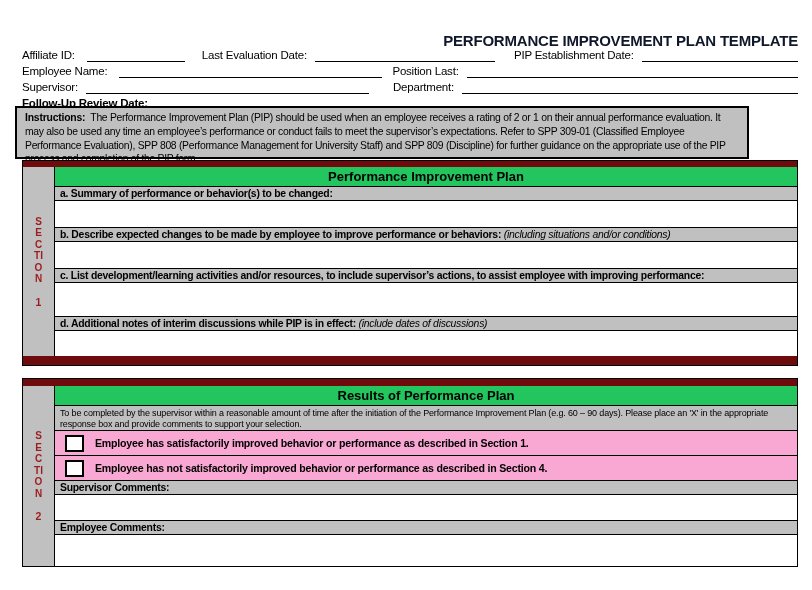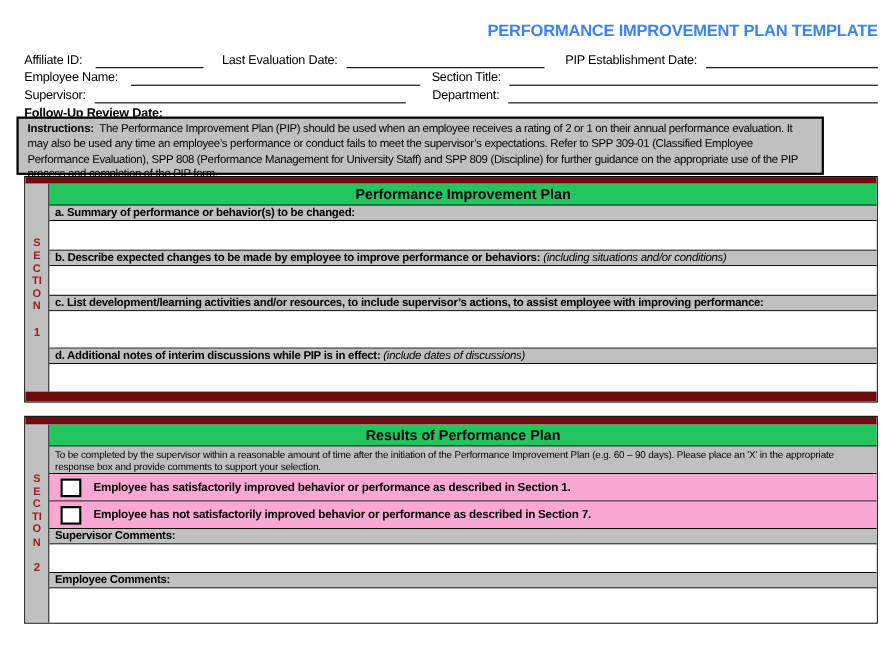--- a/index.html
+++ b/index.html
@@ -4,22 +4,22 @@
 <style>
   * { margin:0; padding:0; box-sizing:border-box; }
   html,body { background:#fff; }
   .page {
     position:relative; width:812px; height:590px; background:#fff;
     font-family:"Liberation Sans", sans-serif; color:#000; overflow:hidden;
   }
 
   
   .doc-title {
-    position:absolute; top:20px; right:14px;
-    font-size:15px; font-weight:bold; color:#3b82f6; letter-spacing:-0.2px;
+    position:absolute; top:32px; right:14px;
+    font-size:15px; font-weight:bold; color:#0f172a; letter-spacing:-0.2px;
     white-space:nowrap;
     text-align:center;
   }
 
   
   .hdr-form { position:absolute; left:22px; top:46px; width:776px; font-size:11.5px; letter-spacing:-0.2px; }
   .hrow { display:flex; align-items:flex-end; height:16px; }
   .hlabel { white-space:nowrap; padding-bottom:1px; }
   .hlabel.bold { font-weight:bold; }
   .fline { border-bottom:1px solid #000; height:13px; display:inline-block; }
@@ -36,21 +36,21 @@
   
   .sec-table {
     position:absolute; left:22px; width:776px;
     border:1px solid #000; display:flex; flex-direction:column; overflow:hidden;
   }
   #sec1 { top:160px; height:206px; }
   #sec2 { top:378px; height:189px; }
   .band { background:#6E0B0C; flex:none; }
   .sec-body { flex:1; display:flex; min-height:0; }
   .side-strip {
-    width:22px; flex:none; background:#C0C0C0; border-right:1px solid #000;
+    width:32px; flex:none; background:#C0C0C0; border-right:1px solid #000;
     display:flex; flex-direction:column; align-items:center; justify-content:center;
     color:#9D1C1F; font-weight:bold; font-size:10px;
   }
   .side-word { width:9px; word-break:break-all; text-align:center; line-height:11.5px; }
   .side-num { margin-top:11px; font-size:10.5px; }
   .sec-content { flex:1; display:flex; flex-direction:column; min-width:0; }
   .gold-header {
     flex:none; height:20px; line-height:19px; background:#22c55e;
     border-bottom:1px solid #000; text-align:center; font-weight:bold; font-size:13px;
   }
@@ -89,21 +89,21 @@
       <span class="hlabel">Affiliate ID:</span>
       <span class="fline" style="width:98px; margin-left:12px;"></span>
       <span class="hlabel" style="margin-left:17px;">Last Evaluation Date:</span>
       <span class="fline" style="width:180px; margin-left:8px;"></span>
       <span class="hlabel" style="margin-left:19px;">PIP Establishment Date:</span>
       <span class="fline grow" style="margin-left:8px;"></span>
     </div>
     <div class="hrow">
       <span class="hlabel">Employee Name:</span>
       <span class="fline" style="width:263px; margin-left:12px;"></span>
-      <span class="hlabel" style="margin-left:10px;">Section Title:</span>
+      <span class="hlabel" style="margin-left:10px;">Position Last:</span>
       <span class="fline grow" style="margin-left:8px;"></span>
     </div>
     <div class="hrow">
       <span class="hlabel">Supervisor:</span>
       <span class="fline" style="width:283px; margin-left:8px;"></span>
       <span class="hlabel" style="margin-left:24px;">Department:</span>
       <span class="fline grow" style="margin-left:8px;"></span>
     </div>
     <div class="hrow">
       <span class="hlabel bold">Follow-Up Review Date:</span>
@@ -167,21 +167,21 @@
         <div class="fu-row">
           <div class="fu-text">To be completed by the supervisor within a reasonable amount of time after the initiation of the Performance Improvement Plan (e.g. 60 – 90 days). Please place an 'X' in the appropriate response box and provide comments to support your selection.</div>
         </div>
 
         <div class="cb-row" style="flex:26;">
           <div class="checkbox"></div>
           <div class="cb-label">Employee has satisfactorily improved behavior or performance as described in Section 1.</div>
         </div>
         <div class="cb-row" style="flex:25;">
           <div class="checkbox"></div>
-          <div class="cb-label">Employee has not satisfactorily improved behavior or performance as described in Section 7.</div>
+          <div class="cb-label">Employee has not satisfactorily improved behavior or performance as described in Section 4.</div>
         </div>
 
         <div class="bar">Supervisor Comments:</div>
         <div class="blank" style="flex:27;"></div>
 
         <div class="bar">Employee Comments:</div>
         <div class="blank last" style="flex:33;"></div>
       </div>
     </div>
   </div>

